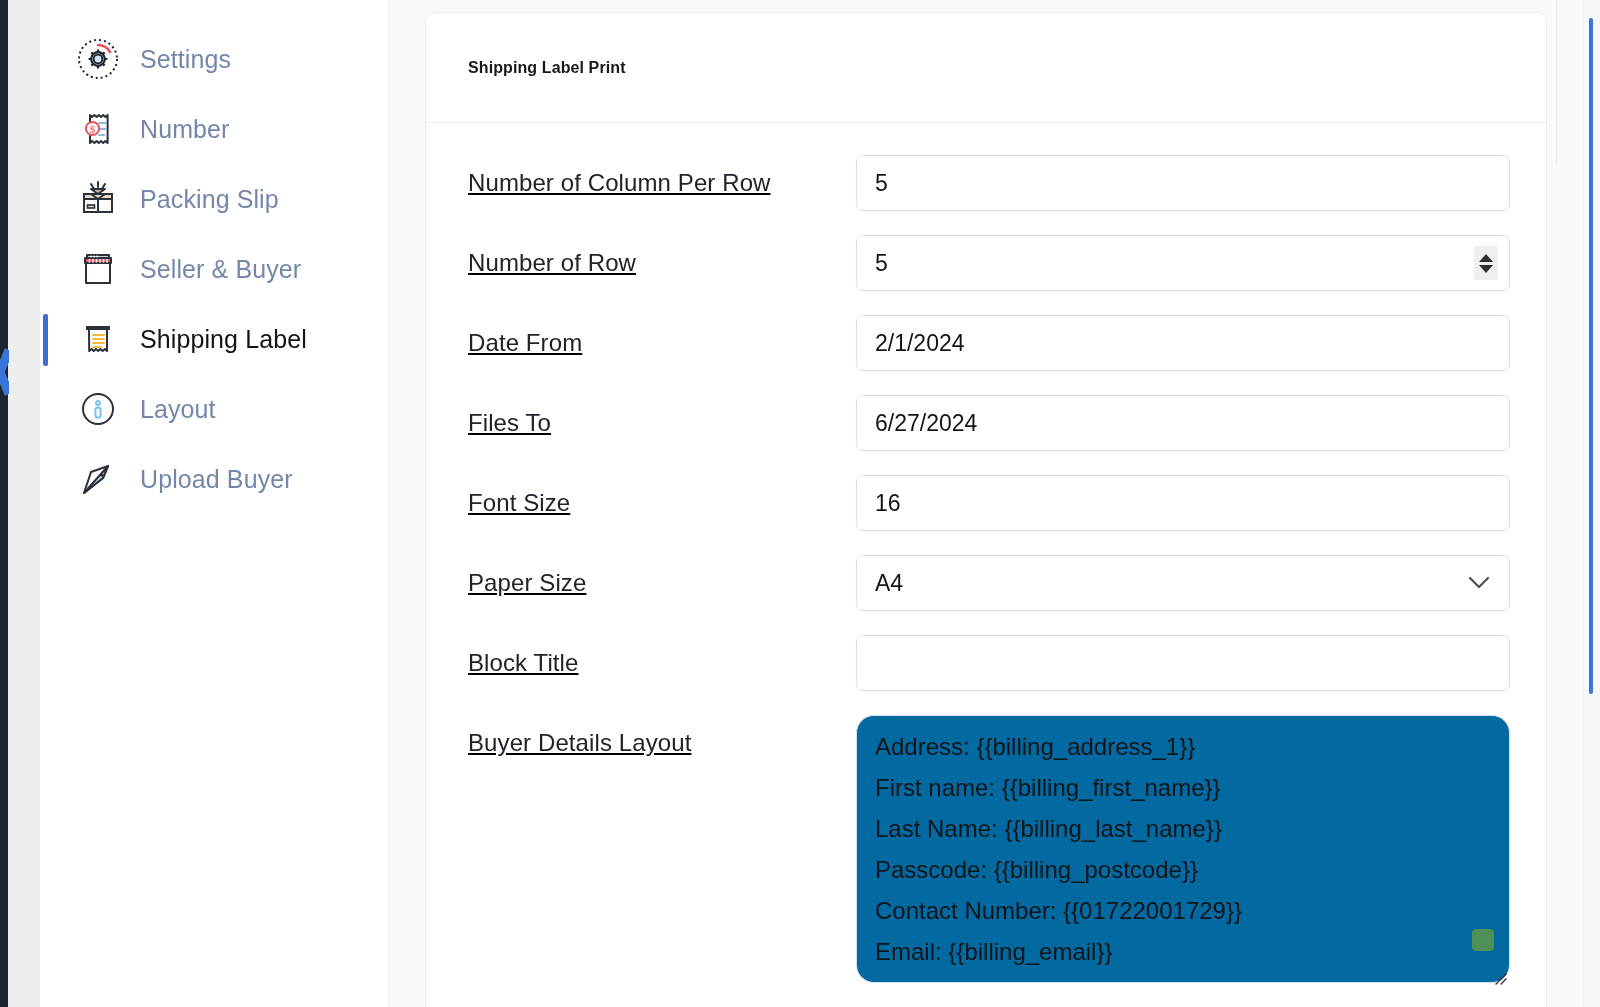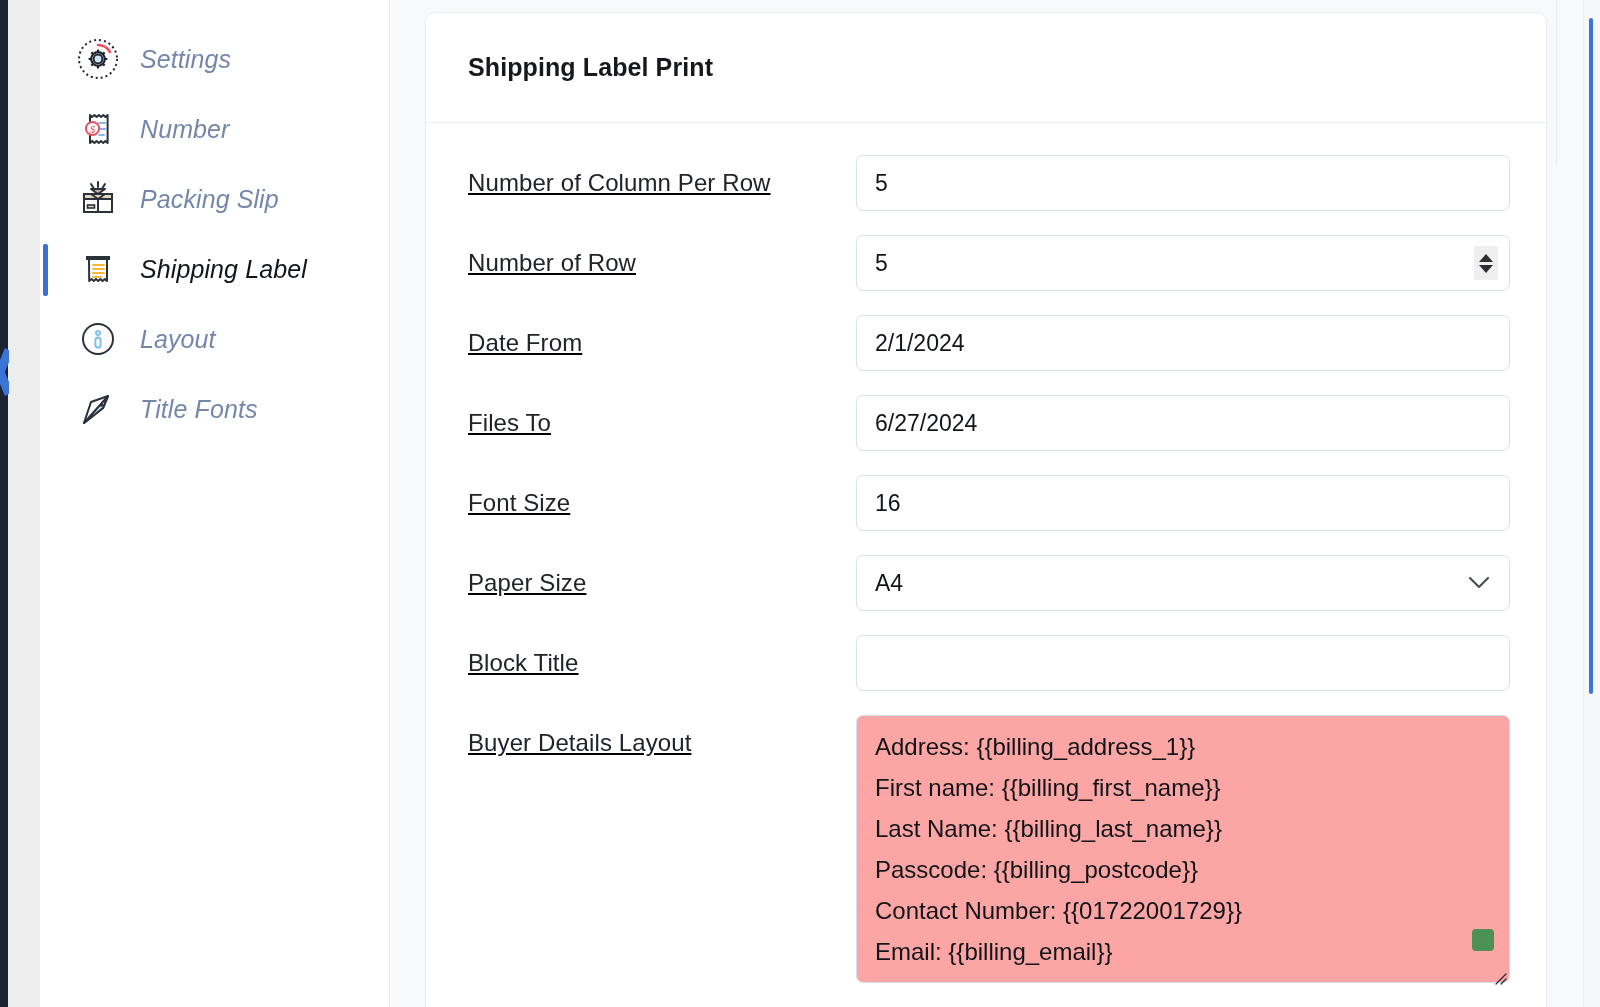--- a/index.html
+++ b/index.html
@@ -41,21 +41,20 @@
 
   
   .sidebar {
     position: absolute;
     left: 40px; top: 0;
     width: 350px; height: 1007px;
     background: #ffffff;
     border-right: 1px solid #e8ebef;
     padding-top: 24px;
     z-index: 4;
-    font-style: italic;
   }
   .nav-item {
     position: relative;
     display: flex;
     align-items: center;
     height: 70px;
     padding-left: 36px;
     gap: 20px;
     cursor: pointer;
   }
@@ -100,21 +99,21 @@
     box-shadow: 0 1px 2px rgba(16,24,40,.04);
   }
   .card-header {
     height: 110px;
     display: flex;
     align-items: center;
     padding-left: 42px;
     border-bottom: 1px solid #eceff4;
   }
   .card-title {
-    font-size: 25px;
+    font-size: 16px;
     font-weight: bold;
     color: #16181c;
     letter-spacing: .1px;
   }
   .card-body { padding: 32px 36px 0 42px; }
 
   .form-row {
     display: flex;
     align-items: flex-start;
     margin-bottom: 24px;
@@ -180,22 +179,22 @@
     pointer-events: none;
   }
   .chev svg { display: block; }
 
   
   .ta-wrap { position: relative; }
   .textarea {
     width: 100%;
     height: 268px;
     border: 1px solid #d8e0f0;
-    border-radius: 7px;
-    background: #fca5a5;
+    border-radius: 18px;
+    background: #0369a1;
     font-family: "Liberation Sans", sans-serif;
     font-size: 24px;
     line-height: 41px;
     color: #111418;
     padding: 10px 18px;
     resize: none;
     outline: none;
     overflow: hidden;
     white-space: pre;
   }
@@ -306,20 +305,39 @@
           <path d="M21 21 L14 16 M21 21 l7-5" fill="none" stroke="#2b313b" stroke-width="2"></path>
           <path d="M21 21v13" stroke="#2b313b" stroke-width="2"></path>
           <path d="M21 16 l-7-5 h14z" fill="#cbb99f" stroke="#2b313b" stroke-width="2" stroke-linejoin="round"></path>
           <rect x="10.5" y="27" width="7" height="3" fill="#e4d6c3" stroke="#2b313b" stroke-width="1.6"></rect>
         </svg>
       </span>
       <span class="nav-label">Packing Slip</span>
     </div>
 
 
+    <div class="nav-item">
+      <span class="nav-accent"></span>
+      <span class="nav-ico">
+        <svg width="42" height="42" viewBox="0 0 42 42">
+          <path d="M9 15h24v20H9z" fill="#ffffff" stroke="#2b313b" stroke-width="2" stroke-linejoin="round"></path>
+          <path d="M8 10h26v5H8z" fill="#e8505b" stroke="#2b313b" stroke-width="2" stroke-linejoin="round"></path>
+          <g stroke="#ffffff" stroke-width="1.6">
+            <path d="M12.5 10.5v4M16 10.5v4M19.5 10.5v4M23 10.5v4M26.5 10.5v4M30 10.5v4"></path>
+          </g>
+          <path d="M10 7h22v3H10z" fill="#c9d3e0" stroke="#2b313b" stroke-width="2" stroke-linejoin="round"></path>
+          <g fill="#ffffff">
+              <circle cx="14" cy="8.5" r=".9"></circle>
+              <circle cx="17" cy="8.5" r=".9"></circle>
+              <circle cx="20" cy="8.5" r=".9"></circle>
+            </g>
+        </svg>
+      </span>
+      <span class="nav-label">Seller &amp; Buyer</span>
+    </div>
 
 
     <div class="nav-item active">
       <span class="nav-accent"></span>
       <span class="nav-ico">
         <svg width="42" height="42" viewBox="0 0 42 42">
           <path d="M12 11h18v22 l-2.2-2-2.2 2-2.2-2-2.2 2-2.2-2-2.2 2-2.2-2-2.4 2z" fill="#ffffff" stroke="#2b313b" stroke-width="2" stroke-linejoin="round"></path>
           <path d="M9 8h24v4H9z" fill="#2b313b"></path>
           <g stroke="#f2b93b" stroke-width="2" stroke-linecap="round">
             <path d="M16 17h11M16 21h11M16 25h11M16 29h8"></path>
@@ -343,21 +361,21 @@
 
     <div class="nav-item">
       <span class="nav-accent"></span>
       <span class="nav-ico">
         <svg width="42" height="42" viewBox="0 0 42 42">
           <path d="M31 8 L14 14 L7 35 L26 20z" fill="#ffffff" stroke="#2b313b" stroke-width="2" stroke-linejoin="round"></path>
           <path d="M31 8 L26 20 L7 35z" fill="#bfe3f5" stroke="#2b313b" stroke-width="2" stroke-linejoin="round"></path>
           <circle cx="24.5" cy="17" r="1.7" fill="#2b313b"></circle>
         </svg>
       </span>
-      <span class="nav-label">Title Fonts</span>
+      <span class="nav-label">Upload Buyer</span>
     </div>
 
   </nav>
 
   <div class="main">
     <div class="card">
 
       <div class="card-header">
         <span class="card-title">Shipping Label Print</span>
       </div>

